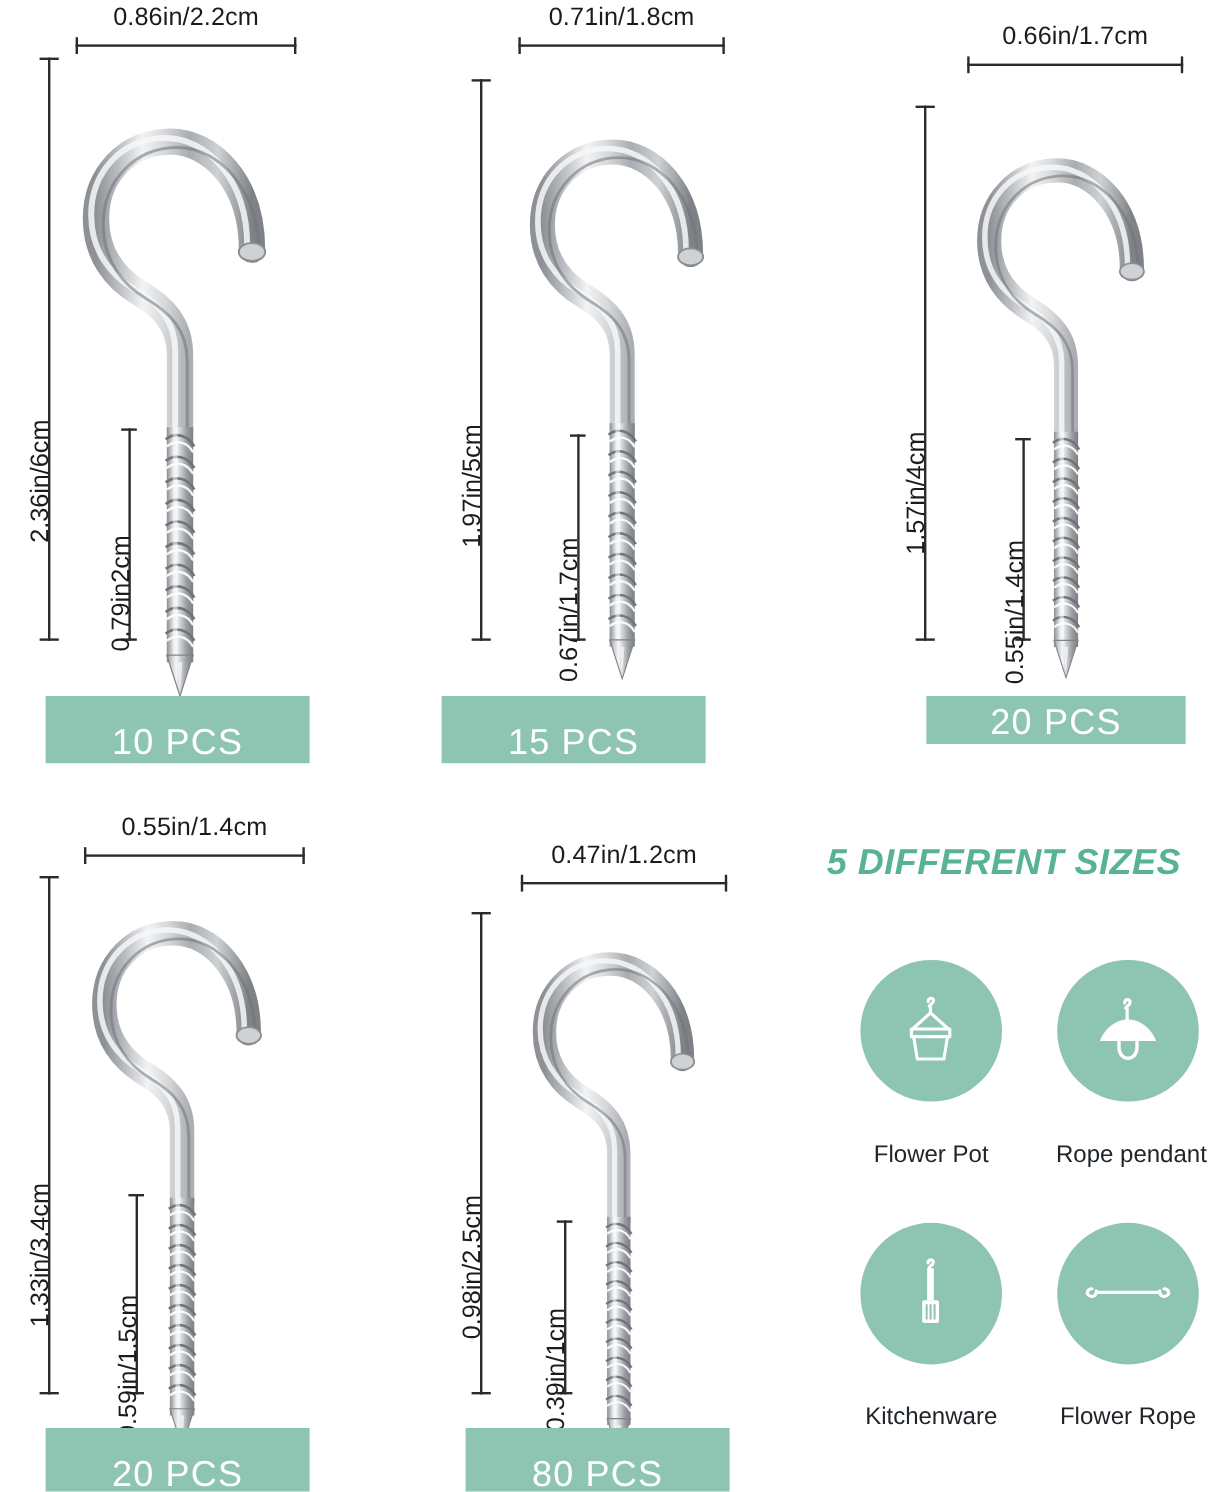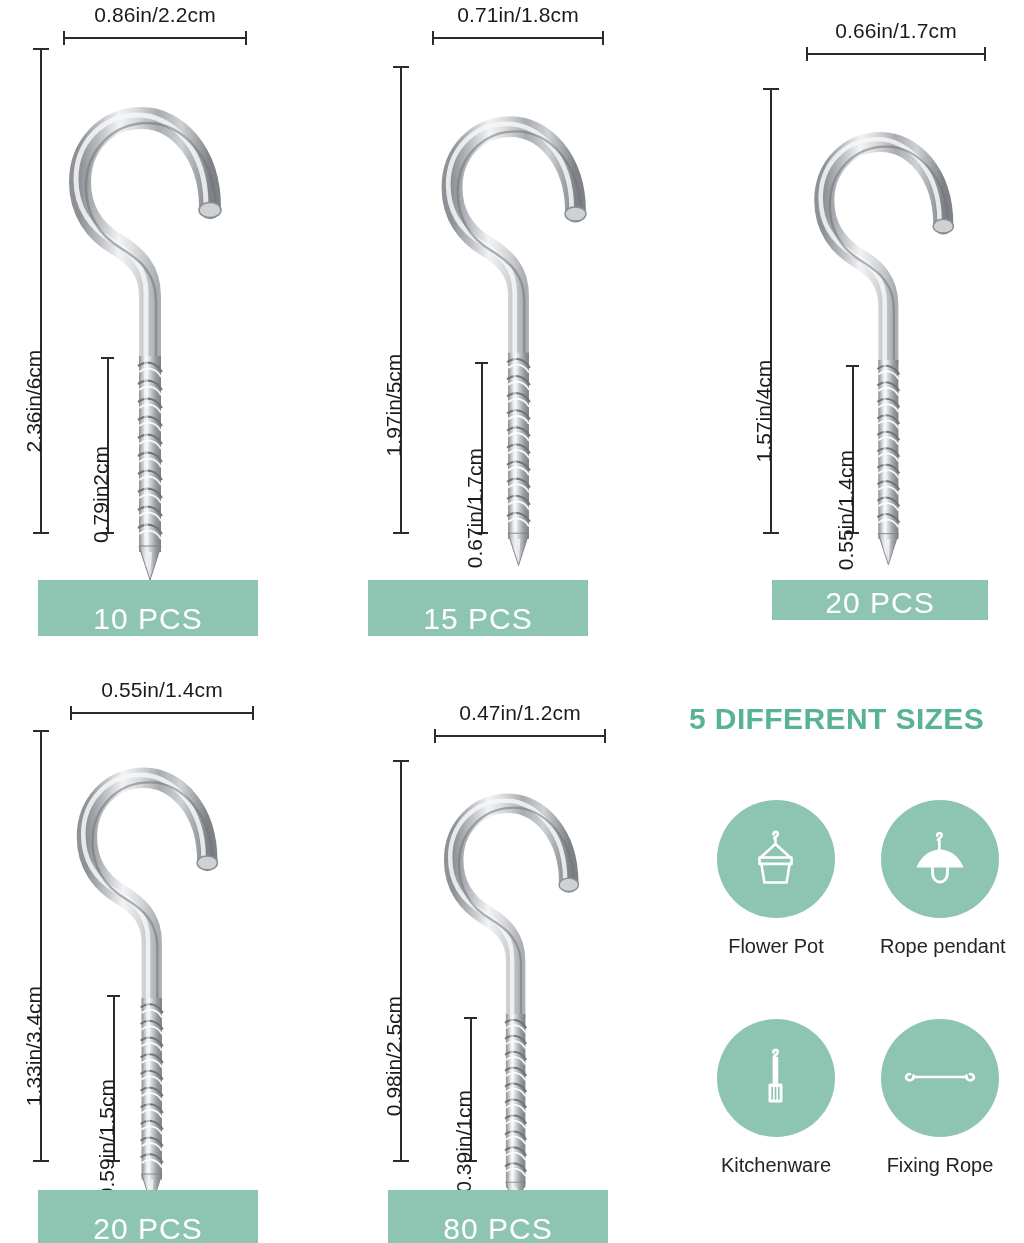--- a/index.html
+++ b/index.html
@@ -74,21 +74,21 @@
     white-space:nowrap;
   }
   .use-item{position:absolute;text-align:center;}
   .use-circle{
     width:118px;height:118px;border-radius:50%;
     background:#8ec5b2;
     display:flex;align-items:center;justify-content:center;
     margin:0 auto;
   }
   .use-label{
-    margin-top:17px;
+    margin-top:33px;
     font-size:20px;color:#20252a;white-space:nowrap;
   }
   svg{display:block;overflow:visible;}
 </style>
 </head>
 <body>
 
 <div class="stage">
 
   <svg width="0" height="0" style="position:absolute">
@@ -334,21 +334,21 @@
       <use href="#screwhook"></use>
     </svg>
 
     <div class="pcs-badge" style="left:388px;top:1190px;width:220px;height:56px;">
       <span>80 PCS</span>
     </div>
   </div>
 
   <div>
 
-    <div class="panel-title" style="left:689px;top:702px;">5 DIFFERENT SIZES</div>
+    <div class="panel-title" style="left:689px;top:702px;font-style:italic;">5 DIFFERENT SIZES</div>
 
     <div class="use-item" style="left:716px;top:800px;width:120px;">
       <div class="use-circle">
         <svg width="74" height="74" viewBox="0 0 74 74">
           <g fill="none" stroke="#ffffff" stroke-width="2.6" stroke-linecap="round" stroke-linejoin="round">
             <path d="M34.5 12.5 c0 -3.2 4.4 -3.6 4.4 -0.6 c0 2.4 -2.6 2.9 -3.6 4.6"></path>
             <path d="M36.4 17 L36.4 22"></path>
             <path d="M36.4 22 L21.5 35.5"></path>
             <path d="M36.4 22 L51.3 35.5"></path>
             <rect x="20.5" y="35.5" width="32" height="6.4"></rect>
@@ -394,17 +394,17 @@
     <div class="use-item" style="left:880px;top:1019px;width:120px;">
       <div class="use-circle">
         <svg width="86" height="74" viewBox="0 0 86 74">
           <g fill="none" stroke="#ffffff" stroke-width="2.6" stroke-linecap="round" stroke-linejoin="round">
             <path d="M13 33 c-4 0 -5.6 4.6 -1.6 6 c3 1.1 5.2 -1 5.2 -3.6 L16.6 34.6"></path>
             <path d="M16.6 36 L69.4 36"></path>
             <path d="M73 33 c4 0 5.6 4.6 1.6 6 c-3 1.1 -5.2 -1 -5.2 -3.6 L69.4 34.6"></path>
           </g>
         </svg>
       </div>
-      <div class="use-label">Fixing Rope</div>
+      <div class="use-label">Flower Rope</div>
     </div>
 
   </div>
 </div>
 
 </body></html>

